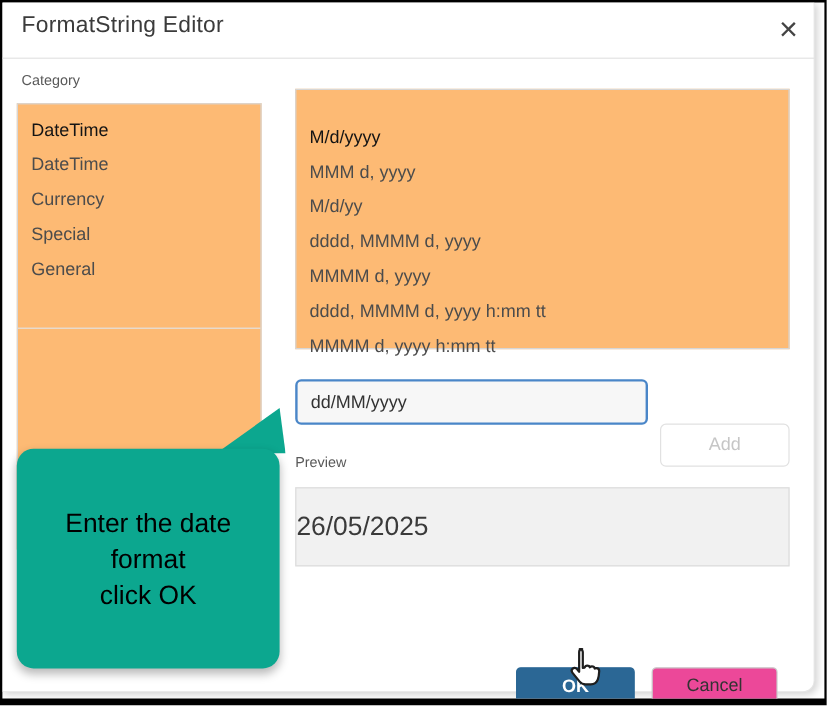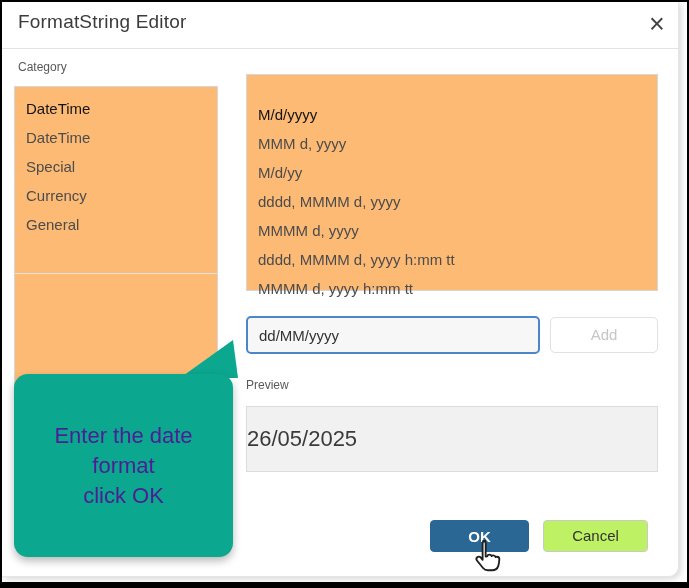--- a/index.html
+++ b/index.html
@@ -58,47 +58,48 @@
   .lb-item.selected{color:#141414;}
   .fmt-input{
     position:absolute;left:244px;top:314px;width:294px;height:38px;
     border:2px solid var(--focus);border-radius:5px;background:#f7f7f7;
     font-family:"Liberation Sans", sans-serif;
     font-size:15px;color:#333;padding:0 11px;outline:none;
   }
   .btn{
     position:absolute;border-radius:4px;font-size:15px;text-align:center;cursor:pointer;
     font-family:"Liberation Sans", sans-serif;
+    margin-top:36px;
   }
   .add-btn{
     left:548px;top:315px;width:108px;height:36px;line-height:34px;
     background:#fff;border:1px solid #e1e1e1;color:#c6c6c6;border-radius:5px;
   }
   .preview-box{
     position:absolute;left:244px;top:404px;width:412px;height:66px;
     background:#f1f1f1;border:1px solid #dcdcdc;
     line-height:64px;font-size:22px;color:#3a3a3a;
   }
   .ok-btn{
     left:428px;top:518px;width:99px;height:32px;line-height:32px;
     background:var(--blue);border:1px solid var(--blue);color:#fff;font-weight:bold;
   }
   .cancel-btn{
     left:541px;top:518px;width:105px;height:32px;line-height:30px;
-    background:#bef264;border:1px solid #c9c9c9;color:#333;
+    background:#ec4899;border:1px solid #c9c9c9;color:#333;
   }
   .bubble{
     position:absolute;left:12px;top:372px;width:219px;height:183px;
     background:var(--teal);border-radius:14px;
     box-shadow:0 4px 8px rgba(0,0,0,0.28);
     display:flex;flex-direction:column;justify-content:center;align-items:center;
     z-index:5;
   }
   .bubble-line{
-    color:#4c1d95;font-size:22px;line-height:30px;text-align:left;
+    color:#000000;font-size:22px;line-height:30px;text-align:left;
   }
   .bubble-tail{
     position:absolute;left:178px;top:336px;width:58px;height:40px;
     color:var(--teal);z-index:5;
   }
   .hand{
     position:absolute;left:470px;top:536px;width:34px;height:38px;z-index:6;
     pointer-events:none;
   }
 </style>
@@ -110,22 +111,22 @@
 
     <div class="title">FormatString Editor</div>
     <div class="close">×</div>
     <div class="title-divider"></div>
 
     <div class="field-label" style="left:16px;top:58px;">Category</div>
     <div class="listbox cat-box">
       <div class="cat-items">
         <div class="lb-item selected">DateTime</div>
         <div class="lb-item">DateTime</div>
+        <div class="lb-item">Currency</div>
         <div class="lb-item">Special</div>
-        <div class="lb-item">Currency</div>
         <div class="lb-item">General</div>
       </div>
     </div>
 
     <div class="field-label" style="left:244px;top:72px;">Types</div>
     <div class="listbox types-box">
       <div class="lb-item selected">M/d/yyyy</div>
       <div class="lb-item">MMM d, yyyy</div>
       <div class="lb-item">M/d/yy</div>
       <div class="lb-item">dddd, MMMM d, yyyy</div>

